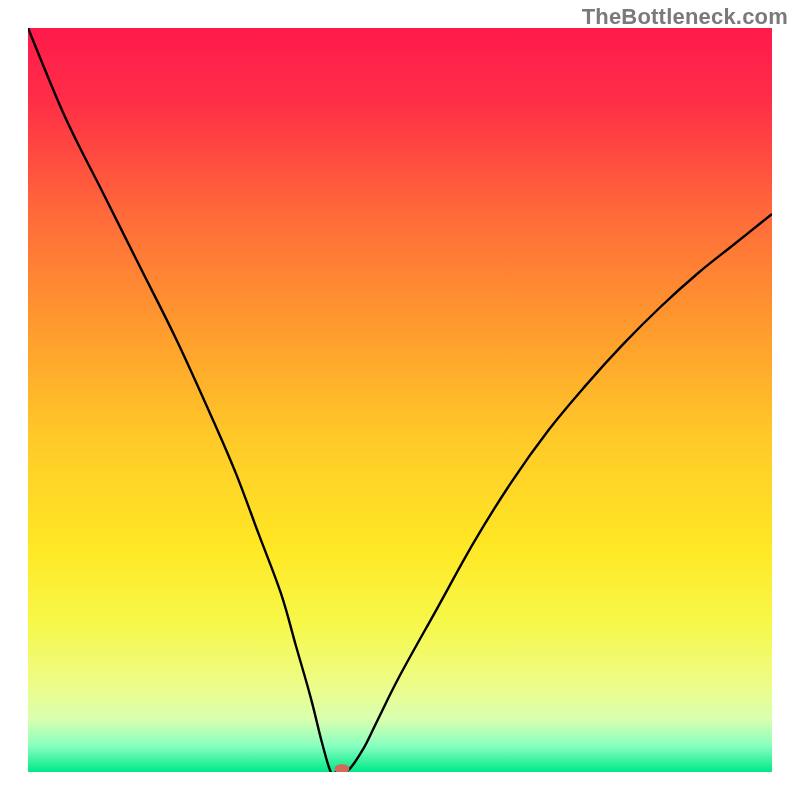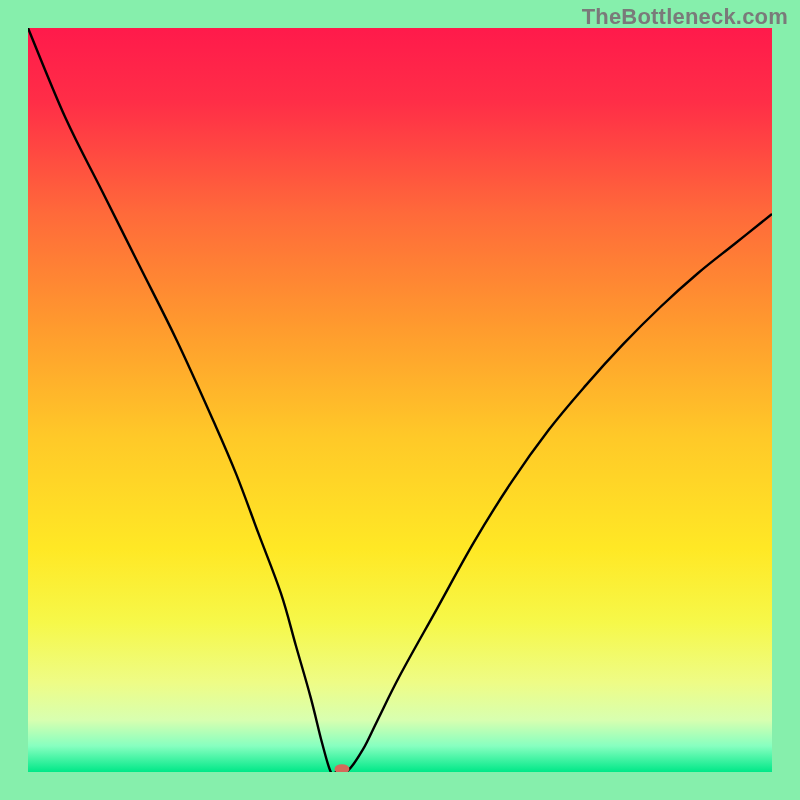--- a/index.html
+++ b/index.html
@@ -9,21 +9,21 @@
     height: 800px;
     background: #000;
     overflow: hidden;
     font-family: Arial, Helvetica, sans-serif;
   }
   .frame {
     position: absolute;
     top: 0; left: 0;
     width: 800px;
     height: 800px;
-    background: #86efac;
+    background: #ffffff;
   }
   .plot-area {
     position: absolute;
     top: 28px;
     left: 28px;
     width: 744px;
     height: 744px;
     overflow: hidden;
   }
   .watermark {

